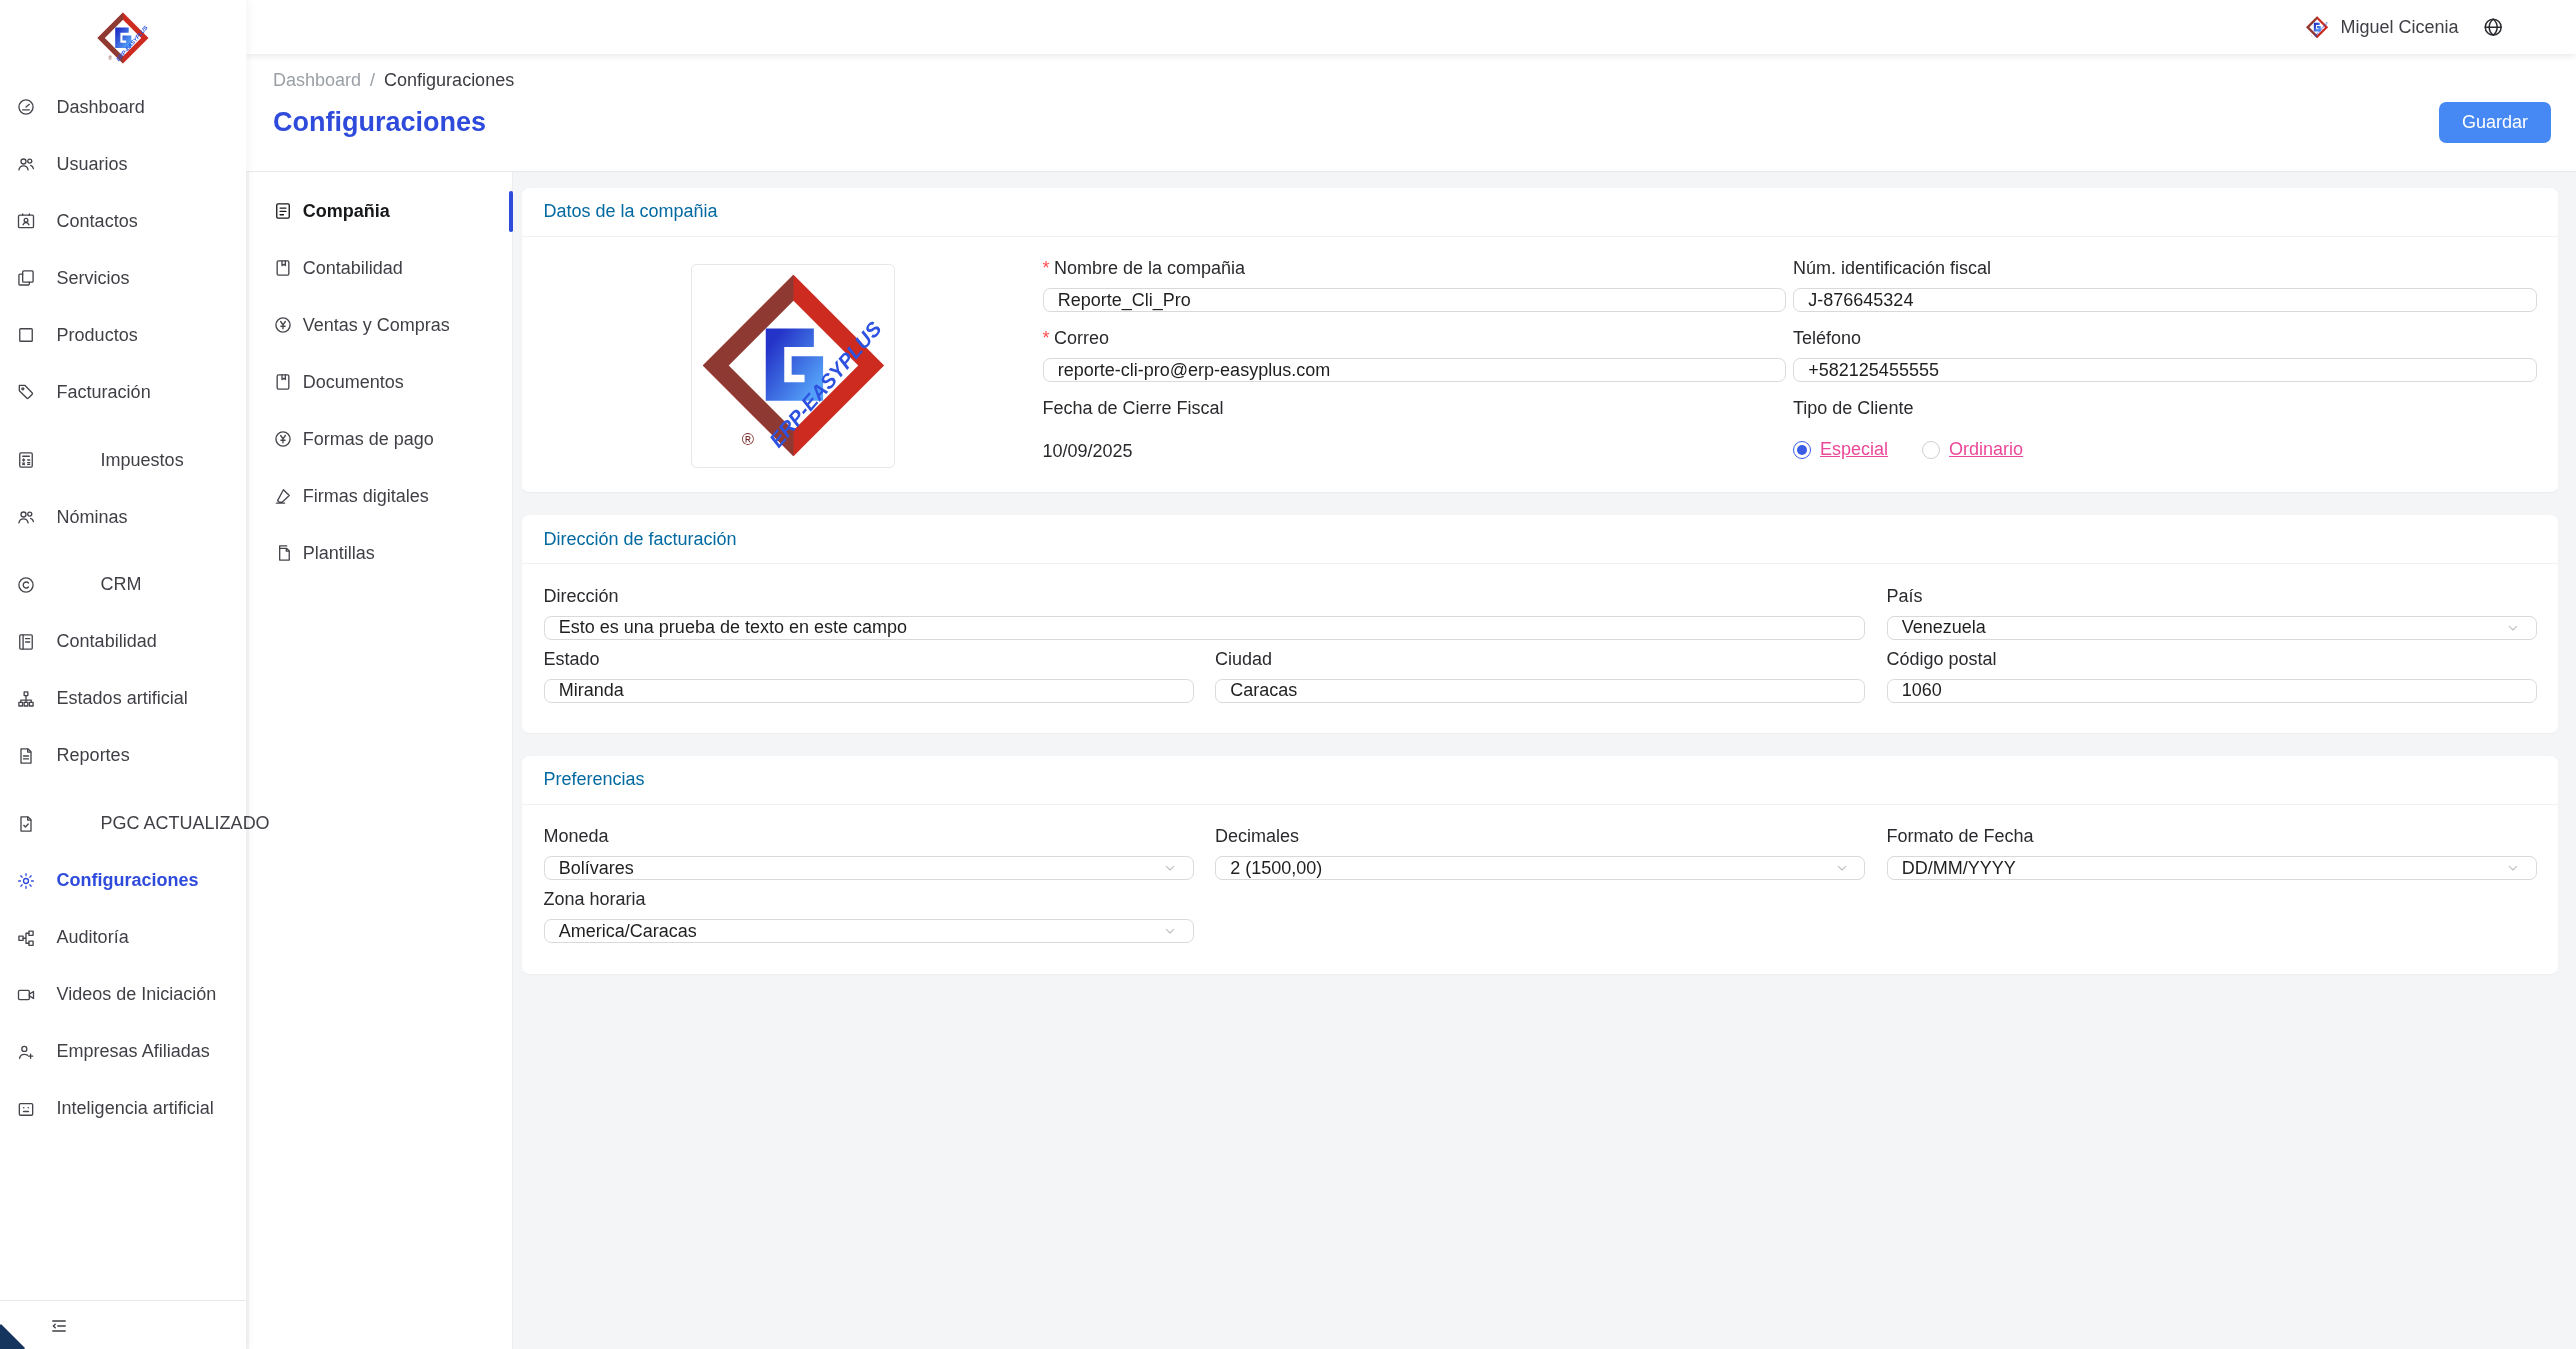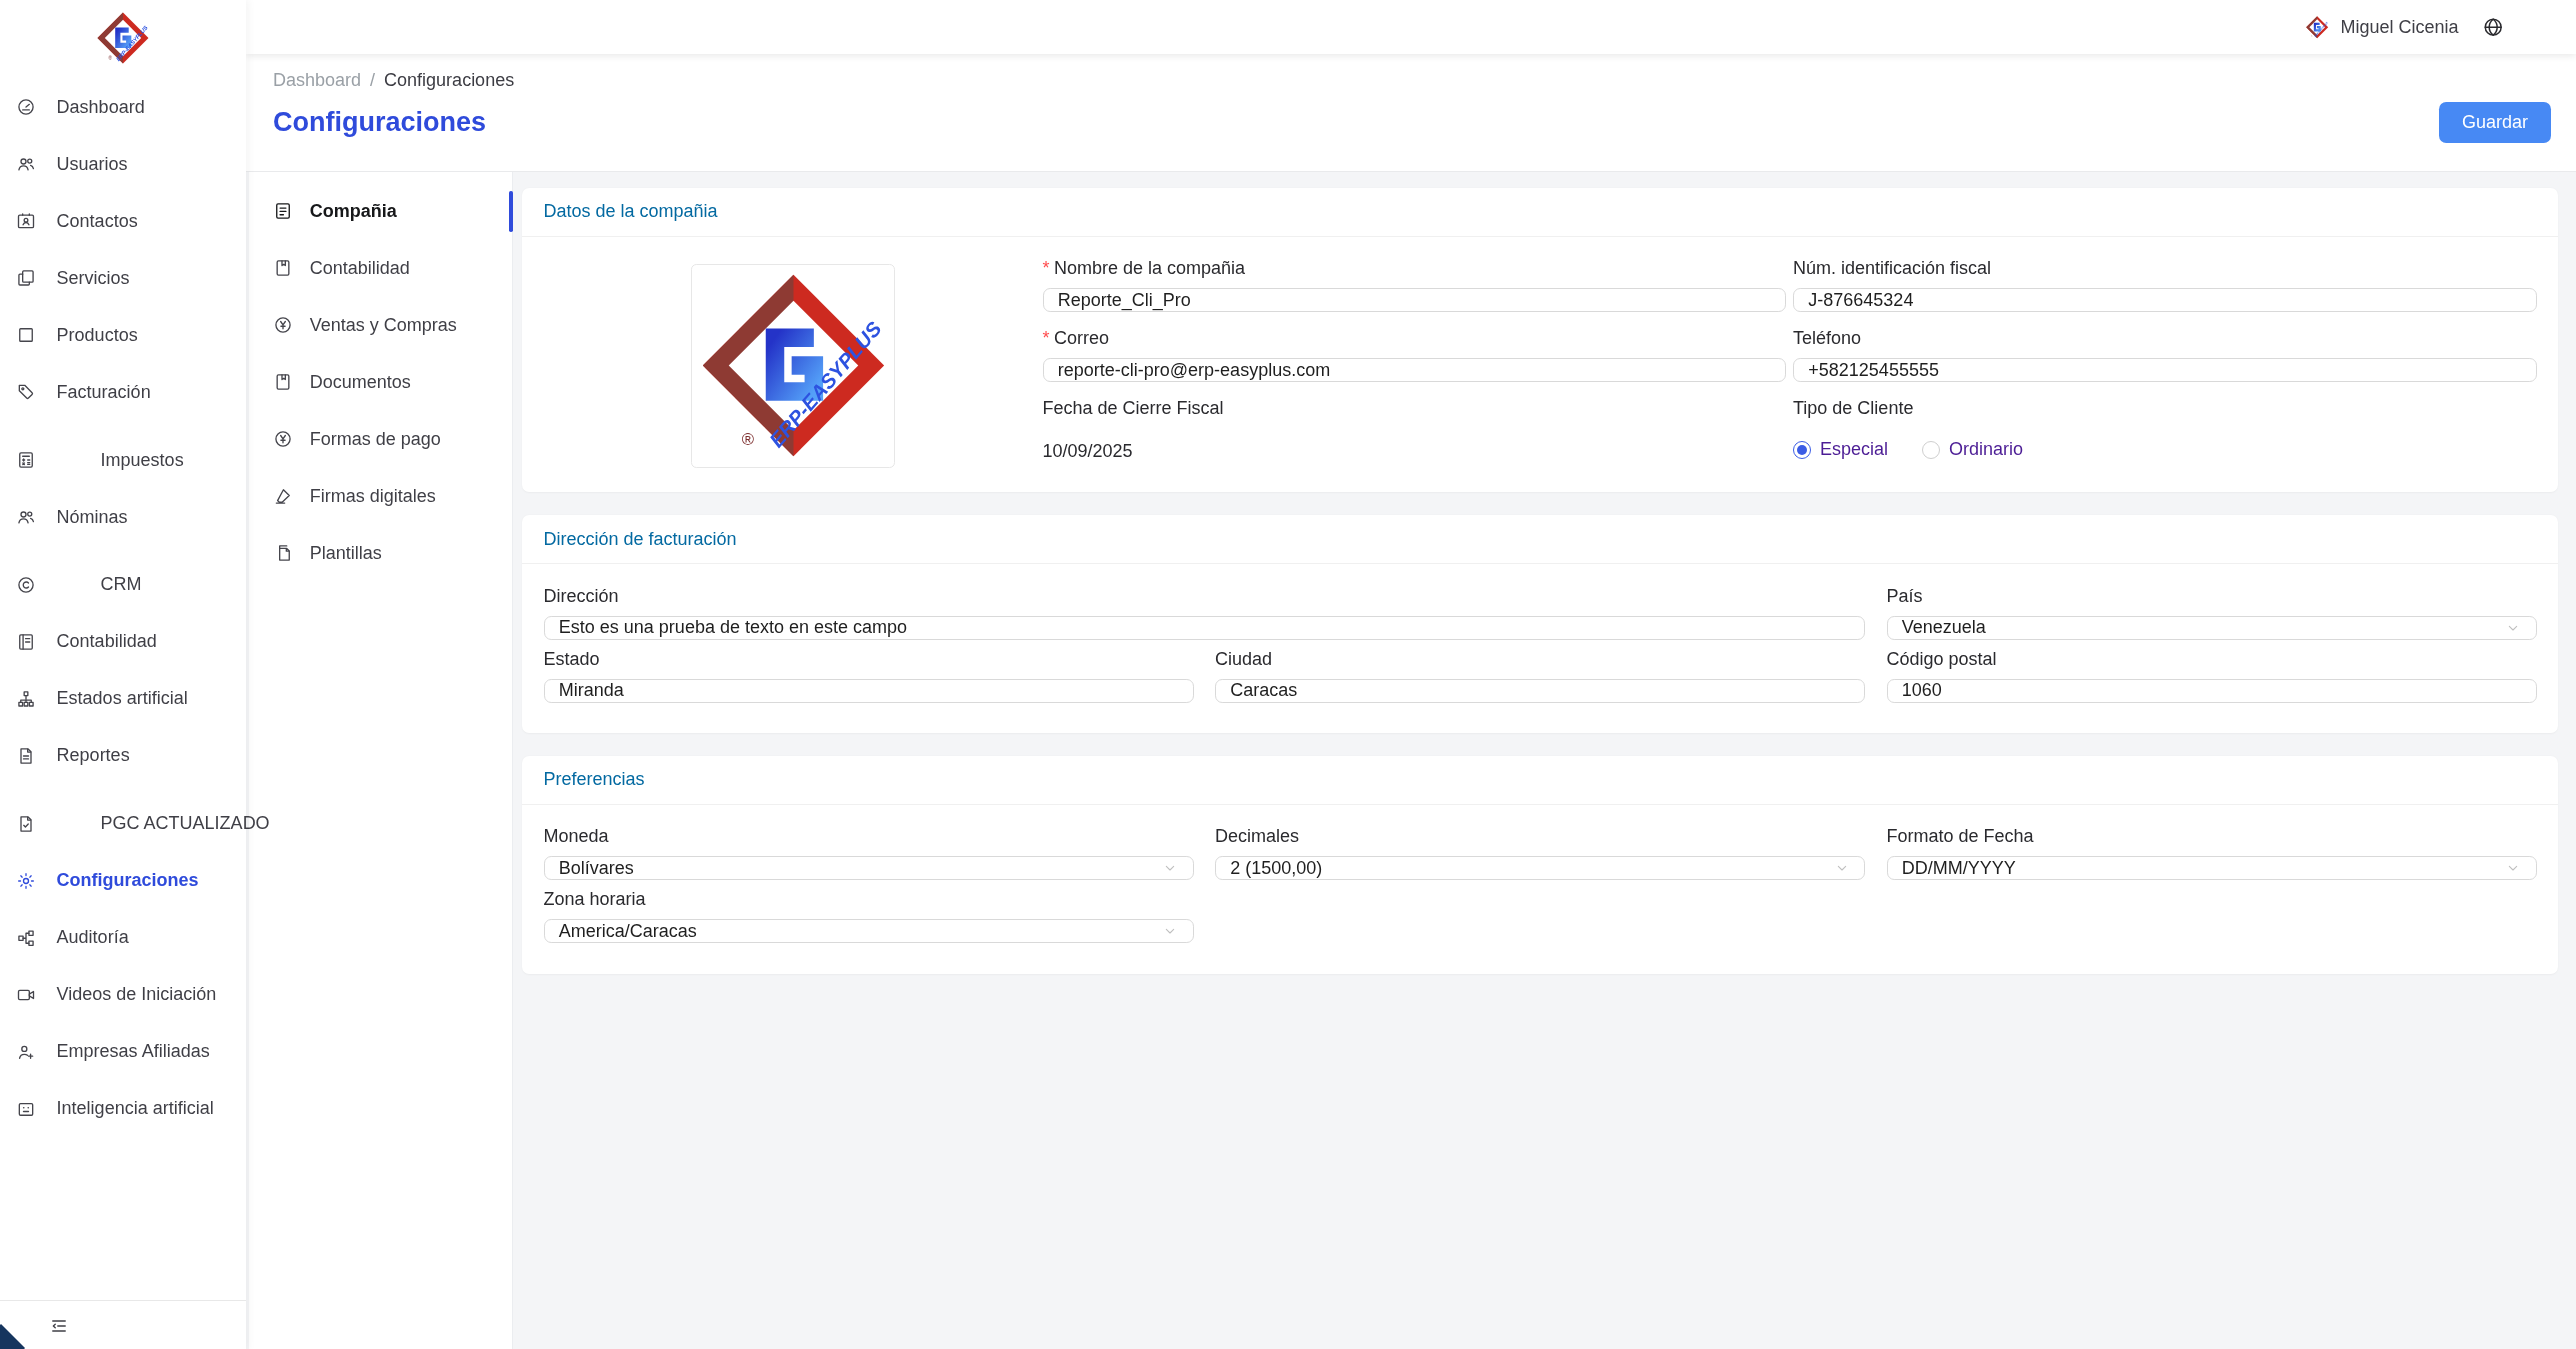--- a/index.html
+++ b/index.html
@@ -46,21 +46,21 @@
   .btn-save { background: #4789f4; color: #fff; border: none; border-radius: 7.2px; height: 41px;
               padding: 0 23px; font-size: 18px; font-family: inherit; cursor: pointer; }
 
   
   .content { position: fixed; left: 246px; top: 172px; right: 0; bottom: 0; background: #f4f5f7; }
   .tab-col { position: absolute; left: 2.7px; top: 0; bottom: 0; width: 264px; background: #fff;
              border-right: 0.9px solid #ebedf0; padding-top: 10.8px; }
   .tab-item { position: relative; display: flex; align-items: center; height: 57px; padding-left: 24px;
               color: #3f3f46; cursor: pointer; }
   .tab-item .icon { color: #45454c; }
-  .tab-item .tab-label { margin-left: 17px; white-space: nowrap; }
+  .tab-item .tab-label { margin-left: 10px; white-space: nowrap; }
   .tab-item.active { color: #17181a; font-weight: 700; }
   .tab-item.active .icon { color: #17181a; }
   .tab-item.active::after { content: ""; position: absolute; right: -0.9px; top: 8px; bottom: 8px; width: 3.6px;
                             background: #2f4bdb; border-radius: 1.8px; }
 
   .cards { position: absolute; left: 276px; right: 18px; top: 16px; }
   .card { background: #fff; border-radius: 7.2px; margin-bottom: 23px; box-shadow: 0 0.9px 1.8px rgba(0,0,0,.04); }
   .card-head { padding: 13.4px 21.5px; color: #0369a1; border-bottom: 0.9px solid #f0f0f0; font-weight: 400; }
   .card-body { padding: 21.5px; }
 
@@ -83,21 +83,21 @@
 
   .grid3 { display: grid; grid-template-columns: 1fr 1fr 1fr; column-gap: 21.5px; }
   .span2 { grid-column: span 2; }
 
   .radio-row { display: flex; align-items: center; padding-top: 10.8px; }
   .radio-opt { display: flex; align-items: center; margin-right: 34px; cursor: pointer; }
   .radio-circle { width: 18px; height: 18px; border-radius: 50%; border: 1.4px solid #cfcfcf; background: #fff;
                   margin-right: 9px; display: flex; align-items: center; justify-content: center; }
   .radio-opt.checked .radio-circle { border-color: #3b5ce5; }
   .radio-opt.checked .radio-circle::after { content: ""; width: 10px; height: 10px; border-radius: 50%; background: #3b5ce5; }
-  .radio-opt .opt-label { color: #4c1d95; }
+  .radio-opt .opt-label { color: #ec4899; text-decoration: underline; }
 </style>
 </head>
 <body>
 
 <aside class="sidebar">
   <div class="side-logo icon">
       <svg viewBox="0 0 100 100" overflow="visible" style="font-size:20px">
         <defs>
           <linearGradient id="eg" x1="0" y1="0" x2="1" y2="1">
             <stop offset="0" stop-color="#2433c8"></stop>

